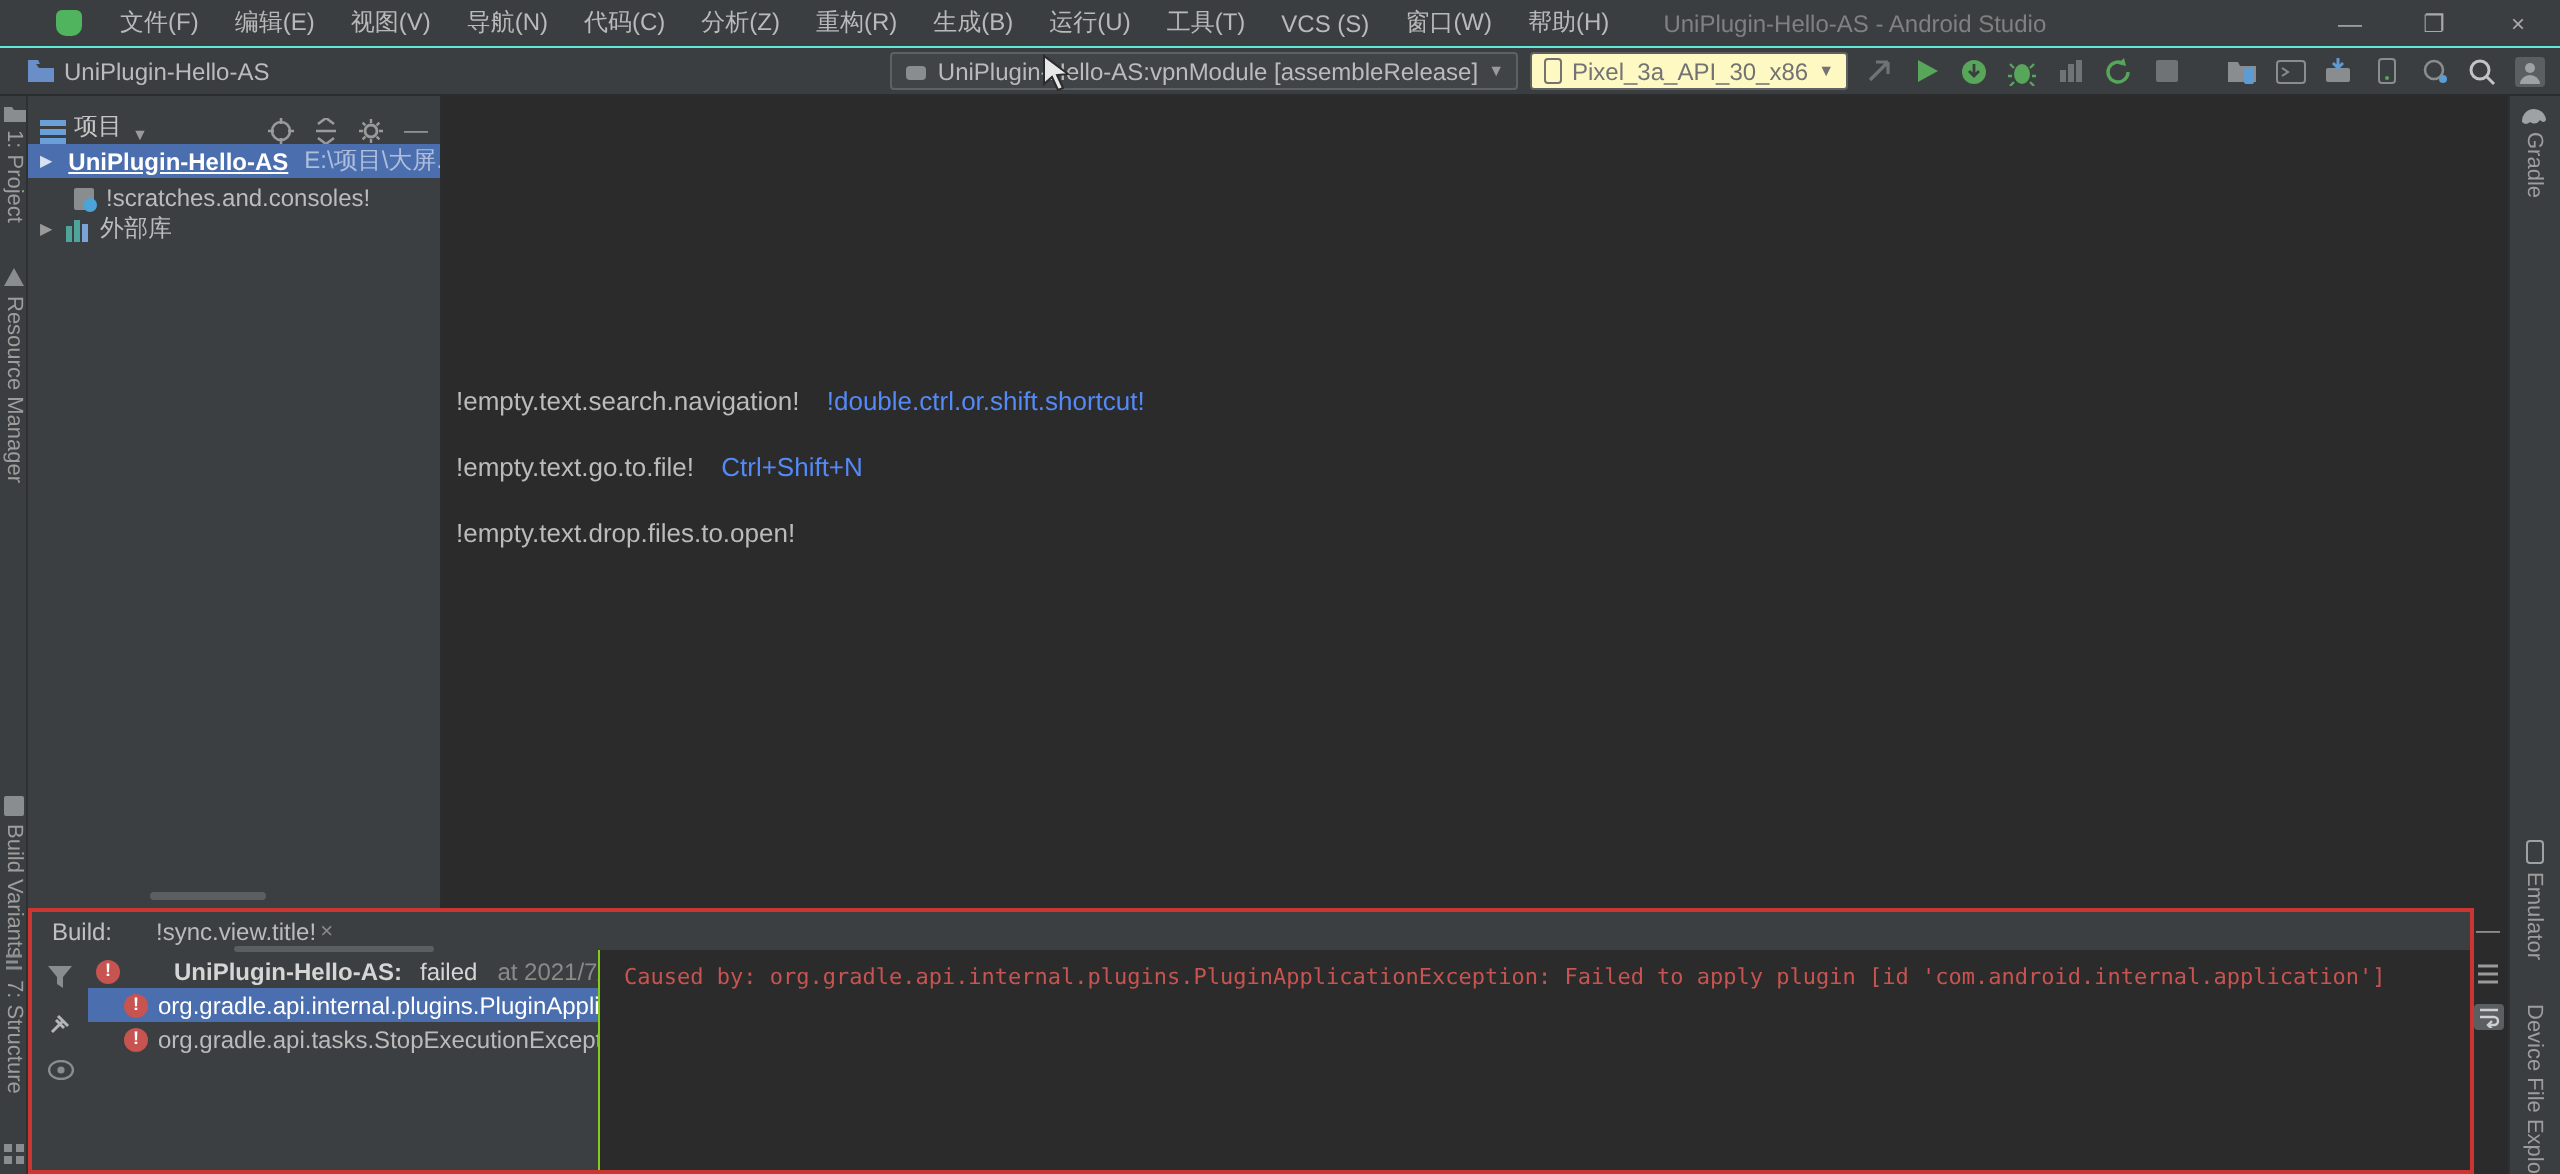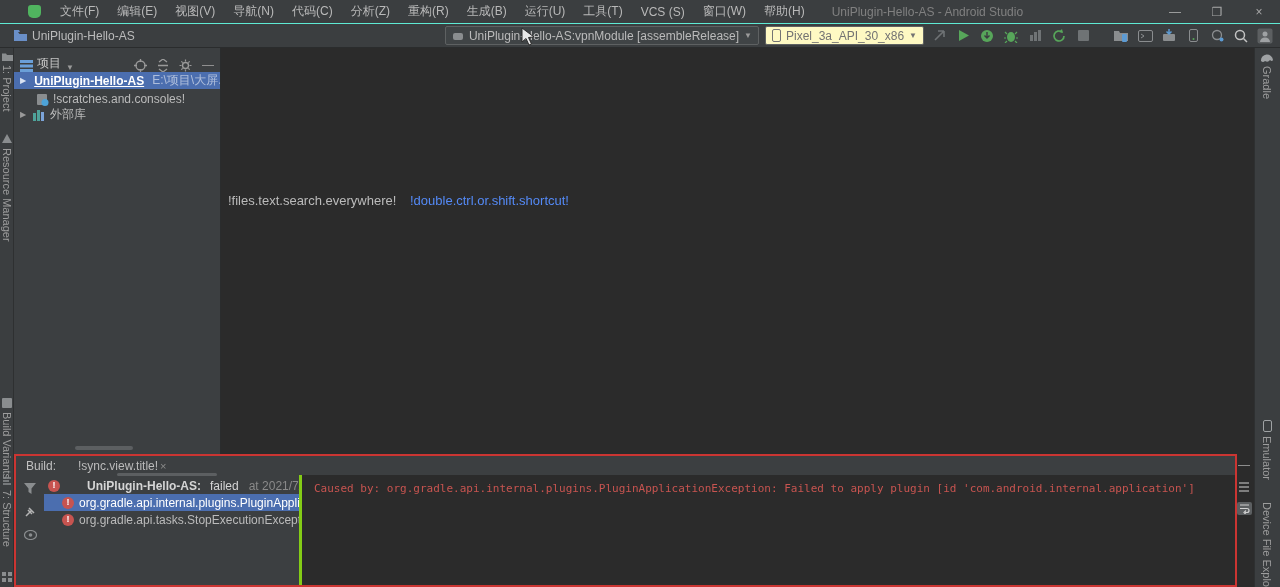--- a/index.html
+++ b/index.html
@@ -75,21 +75,21 @@
   .b-row { height:17px; display:flex; align-items:center; gap:5px; white-space:nowrap;
     overflow:hidden; padding-left:4px; }
   .b-row.child { padding-left:18px; }
   .b-row.selected { background:#4b6eaf; color:#ffffff; }
   .err-ico { width:12px; height:12px; min-width:12px; border-radius:50%; background:#c75450;
     color:#fff; font-size:9px; font-weight:bold; display:flex; align-items:center;
     justify-content:center; line-height:1; }
   .b-name { font-weight:bold; color:#d5d5d5;margin-left:22px; }
   .b-status { color:#d5d5d5; margin-left:4px; }
   .b-time { color:#8a8a8a; margin-left:5px; }
-  .build-console { flex:1; background:#2b2b2b; border-left:3px solid #84cc16;
+  .build-console { flex:1; background:#2b2b2b; border-left:1px solid #84cc16;
     padding:7px 12px; font-family:"DejaVu Sans Mono","Liberation Mono",monospace;
     font-size:11px; color:#c75450; white-space:nowrap; overflow:hidden; }
   
   .build-gutter { position:absolute; right:28px; top:458px; width:16px; display:flex;
     flex-direction:column; align-items:center; gap:9px; color:#9a9a9a; }
   .gutter-hl { background:#5c5f61; border-radius:2px; padding:1px 2px; }
   
   .switcher { position:absolute; left:1px; bottom:4px; }
   
   .cursor { position:absolute; left:521px; top:27px; }
@@ -339,22 +339,29 @@
           <rect x="8" y="3" width="3" height="9" fill="#7ba3d8"></rect>
         </svg>
       <span>外部库</span>
     </div>
     <div class="hscroll"></div>
   </div>
 
   <div class="editor"></div>
   <div class="empty-block">
     <div class="empty-line">
-      <span class="empty-label">!files.text.search.everywhere!</span>
+      <span class="empty-label">!empty.text.search.navigation!</span>
       <span class="empty-shortcut">!double.ctrl.or.shift.shortcut!</span>
+    </div>
+    <div class="empty-line">
+      <span class="empty-label">!empty.text.go.to.file!</span>
+      <span class="empty-shortcut">Ctrl+Shift+N</span>
+    </div>
+    <div class="empty-line">
+      <span class="empty-label">!empty.text.drop.files.to.open!</span>
     </div>
   </div>
 
   <div class="build">
     <div class="build-header">
       <span class="build-label">Build:</span>
       <span class="build-tab">
         <span>!sync.view.title!</span>
         <span class="tab-close">×</span>
       </span>

